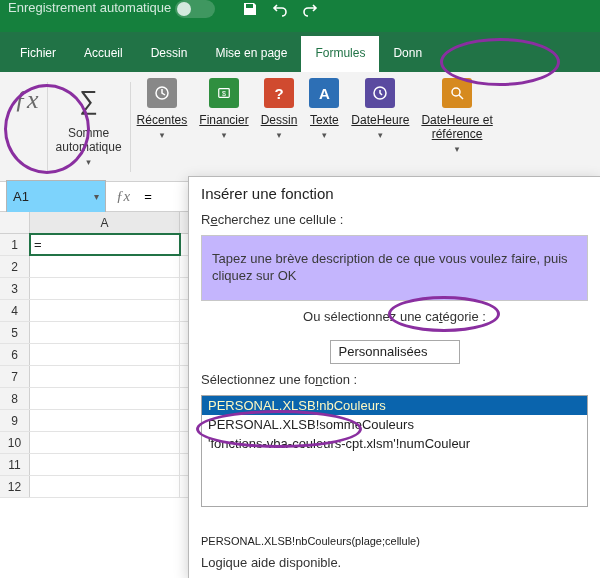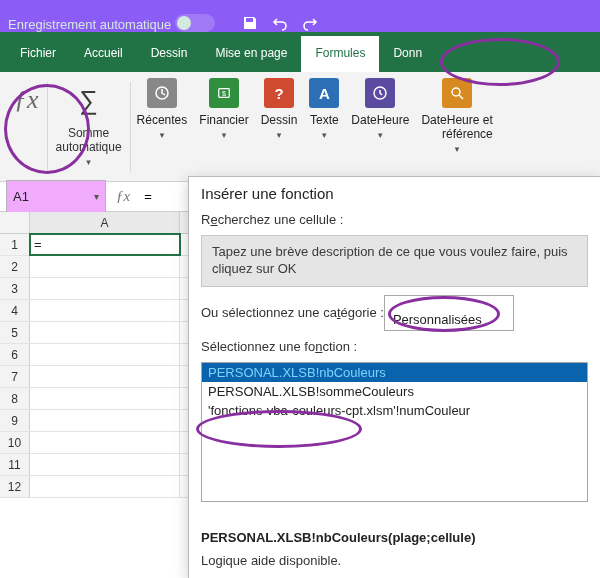--- a/index.html
+++ b/index.html
@@ -1,19 +1,19 @@
 <!DOCTYPE html>
 <html><head>
 <meta charset="utf-8">
 <style>
   * { box-sizing: border-box; font-family: "Segoe UI", Arial, sans-serif; }
   body { margin:0; width:600px; height:578px; background:#fff; overflow:hidden; font-size:13px; color:#222; position:relative; }
 
   
-  .titlebar { background:#8b5cf6; height:32px; display:flex; align-items:flex-end; color:#d4e9de; padding:0 8px; gap:0; }
+  .titlebar { background:#15803d; height:32px; display:flex; align-items:flex-start; color:#d4e9de; padding:0 8px; gap:0; }
   .titlebar .label { font-size:13px; margin-right:4px; }
   .toggle { width:40px; height:18px; border-radius:9px; background:rgba(255,255,255,0.18); position:relative; }
   .toggle::after { content:""; position:absolute; width:14px; height:14px; border-radius:50%; background:#d4e9de; top:2px; left:2px; }
   .tb-icon { width:18px; height:18px; display:flex; align-items:center; justify-content:center; margin:0 6px; fill:#fff; }
 
   
   .tabs { background:#217346; height:40px; display:flex; align-items:flex-end; color:#fff; padding:0 6px; }
   .tab { padding:10px 14px 12px; font-size:12px; cursor:pointer; }
   .tab.active { background:#fff; color:#217346; }
 
@@ -21,52 +21,52 @@
   .ribbon { background:#f3f3f3; border-bottom:1px solid #d0d0d0; height:110px; display:flex; align-items:flex-start; padding:6px 6px 0; gap:0; }
   .ribbon .group { display:flex; flex-direction:column; align-items:center; justify-content:flex-start; padding:0 8px; height:100px; }
   .ribbon .sep { width:1px; background:#d8d8d8; height:90px; margin-top:4px; }
   .ribbon .big { font-size:26px; height:44px; display:flex; align-items:center; justify-content:center; color:#3b3b3b; }
   .ribbon .glabel { font-size:12px; text-align:center; line-height:1.2; margin-top:4px; color:#333; white-space:pre-line; }
   .ribbon .drop { font-size:9px; color:#555; margin-top:2px; }
 
   .small-cmds { display:flex; gap:0; }
   .small-cmd { display:flex; flex-direction:column; align-items:center; width:auto; padding:0 6px; }
   .small-cmd .ic { width:30px; height:30px; border-radius:3px; display:flex; align-items:center; justify-content:center; margin-bottom:6px; }
-  .small-cmd .cap { font-size:12px; text-align:right; line-height:1.15; white-space:pre-line; }
+  .small-cmd .cap { font-size:12px; text-align:center; line-height:1.15; white-space:pre-line;text-decoration:underline; }
 
   
   .fbar { height:30px; border-bottom:1px solid #d0d0d0; display:flex; align-items:center; padding:0 6px; gap:6px; background:#fff; }
-  .namebox { width:100px; height:34px; border:1px solid #b5b5b5; display:flex; align-items:center; justify-content:space-between; padding:0 6px; font-size:13px; background:#f0abfc; }
+  .namebox { width:100px; height:34px; border:1px solid #b5b5b5; display:flex; align-items:center; justify-content:space-between; padding:0 6px; font-size:13px; background:#7dd3fc; }
   .chev { font-size:10px; color:#555; }
   .fxbtn { font-style:italic; color:#777; font-family:Georgia,serif; font-size:15px; padding:0 4px; }
   .formula-input { flex:1 1 auto; height:22px; border:none; outline:none; font-size:13px; padding:0 4px; }
 
   
   .grid { position:relative; }
   .colhead { display:flex; height:22px; background:#f3f3f3; border-bottom:1px solid #d0d0d0; }
   .corner { width:30px; border-right:1px solid #d0d0d0; background:#f3f3f3; }
   .colh { width:150px; border-right:1px solid #d0d0d0; text-align:center; font-size:12px; color:#333; line-height:22px; background:#e9e9e9; }
   .rows .row { display:flex; height:22px; border-bottom:1px solid #e3e3e3; }
   .rowh { width:30px; border-right:1px solid #d0d0d0; text-align:center; font-size:12px; background:#f3f3f3; color:#333; line-height:22px; }
   .cell { width:150px; border-right:1px solid #e3e3e3; padding:0 4px; font-size:13px; line-height:22px; }
   .row.first .cell { outline:2px solid #217346; outline-offset:-1px; }
 
   
   .dialog { position:absolute; left:188px; top:176px; right:0; bottom:0; background:#fff; border:1px solid #b8b8b8; border-right:none; border-bottom:none; box-shadow:0 4px 14px rgba(0,0,0,0.2); display:flex; flex-direction:column; }
   .dlg-title { padding:8px 12px 6px; font-size:15px; color:#222; }
   .dlg-body { padding:4px 12px 8px; display:flex; flex-direction:column; gap:8px; overflow:hidden; }
   .dlg-label { font-size:13px; color:#333; }
   .dlg-label u { text-decoration:underline; }
-  .search-box { background:#e5e5e5; border:1px solid #c7c7c7; padding:8px 10px; font-size:13px; color:#3a3a3a; line-height:1.3; }
-  .cat-row { display:flex; align-items:center; gap:0; font-size:13px; }
-  .cat-select { border:1px solid #a8a8a8; padding:3px 8px; min-width:130px; height:36px; display:flex; align-items:flex-end; background:#fff; }
+  .search-box { background:#c4b5fd; border:1px solid #c7c7c7; padding:15px 10px; font-size:13px; color:#3a3a3a; line-height:1.3; }
+  .cat-row { display:flex; align-items:center; gap:16px; font-size:13px;flex-direction:column; }
+  .cat-select { border:1px solid #a8a8a8; padding:3px 8px; min-width:130px; height:24px; display:flex; align-items:flex-start; background:#fff; }
   .fn-list { border:1px solid #a8a8a8; height:140px; background:#fff; font-size:13px; overflow:hidden; }
   .fn-item { padding:2px 6px; }
-  .fn-item.sel { background:#0a64ad; color:#7dd3fc; }
-  .syntax { font-weight:700; font-size:13px; margin-top:20px; }
+  .fn-item.sel { background:#0a64ad; color:#fef9c3; }
+  .syntax { font-weight:400; font-size:11px; margin-top:20px; }
   .help { font-size:13px; color:#333; }
 
   
   .ring { position:absolute; border:3px solid #8a2fa0; border-radius:50%; pointer-events:none; }
 </style>
 </head>
 <body>
 
 <div class="titlebar">
   <span class="label">Enregistrement automatique</span>

